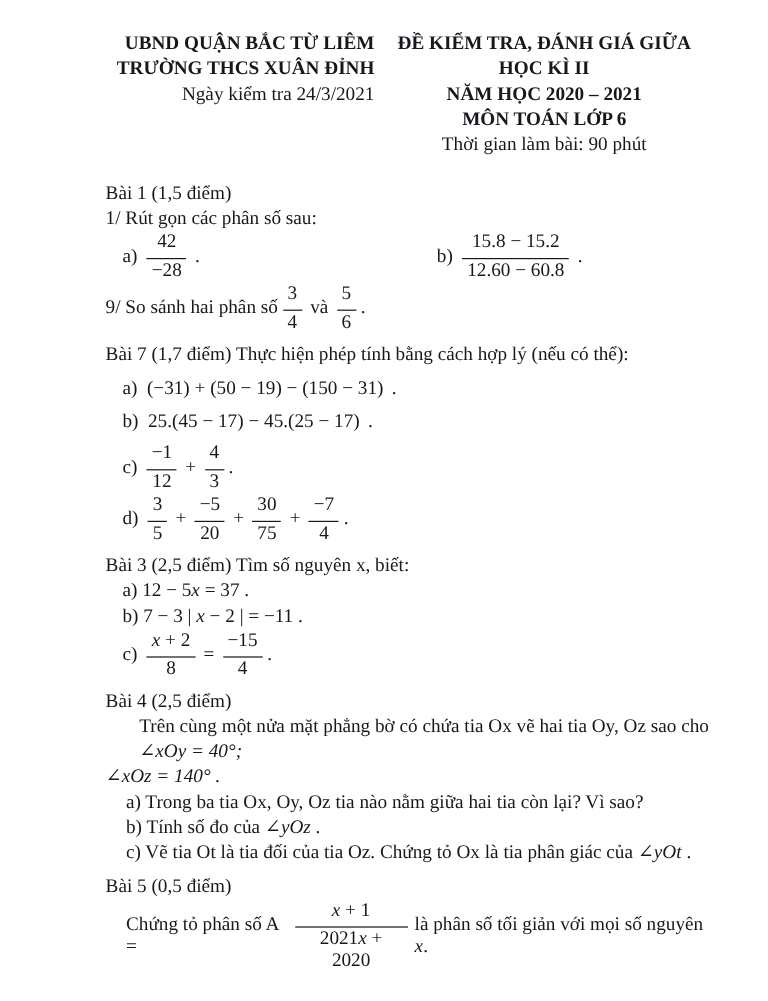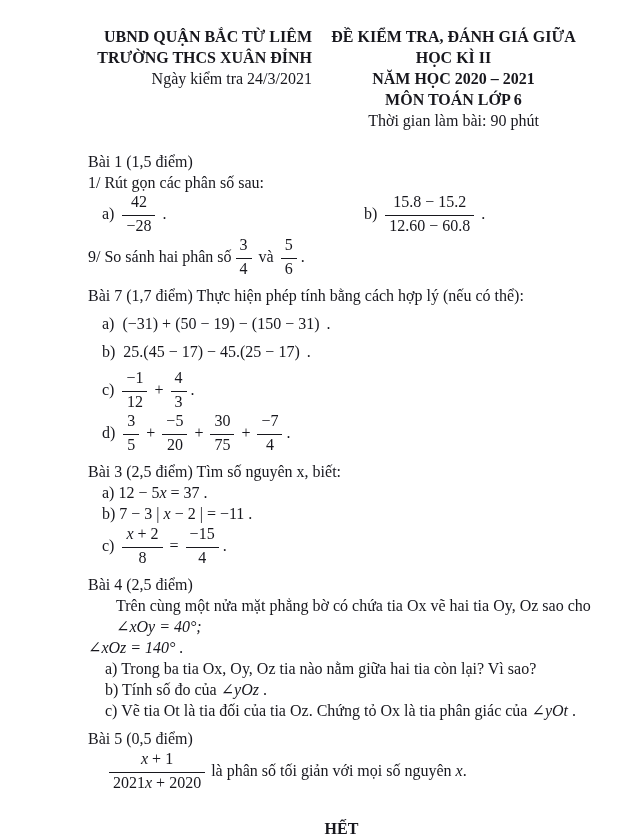--- a/index.html
+++ b/index.html
@@ -211,20 +211,21 @@
         <span>c) Vẽ tia Ot là tia đối của tia Oz. Chứng tỏ Ox là tia phân giác của </span><span class="ang">∠yOt</span><span> .</span>
       </div>
     </div>
 
     <div class="section">
       <div class="line heading">
         <span class="ttl">Bài 5</span>
         <span class="pts">(0,5 điểm)</span>
       </div>
       <div class="mline ind17">
+        <span>Chứng tỏ phân số A =</span>
         <span class="frac">
           <span class="fn"><i>x</i><span> + 1</span></span>
           <span class="fd"><span>2021</span><i>x</i><span> + 2020</span></span>
         </span>
         <span class="tail"><span>là phân số tối giản với mọi số nguyên </span><i>x</i><span>.</span></span>
       </div>
     </div>
 
     <div class="het-row">
       <span class="rule"></span>

